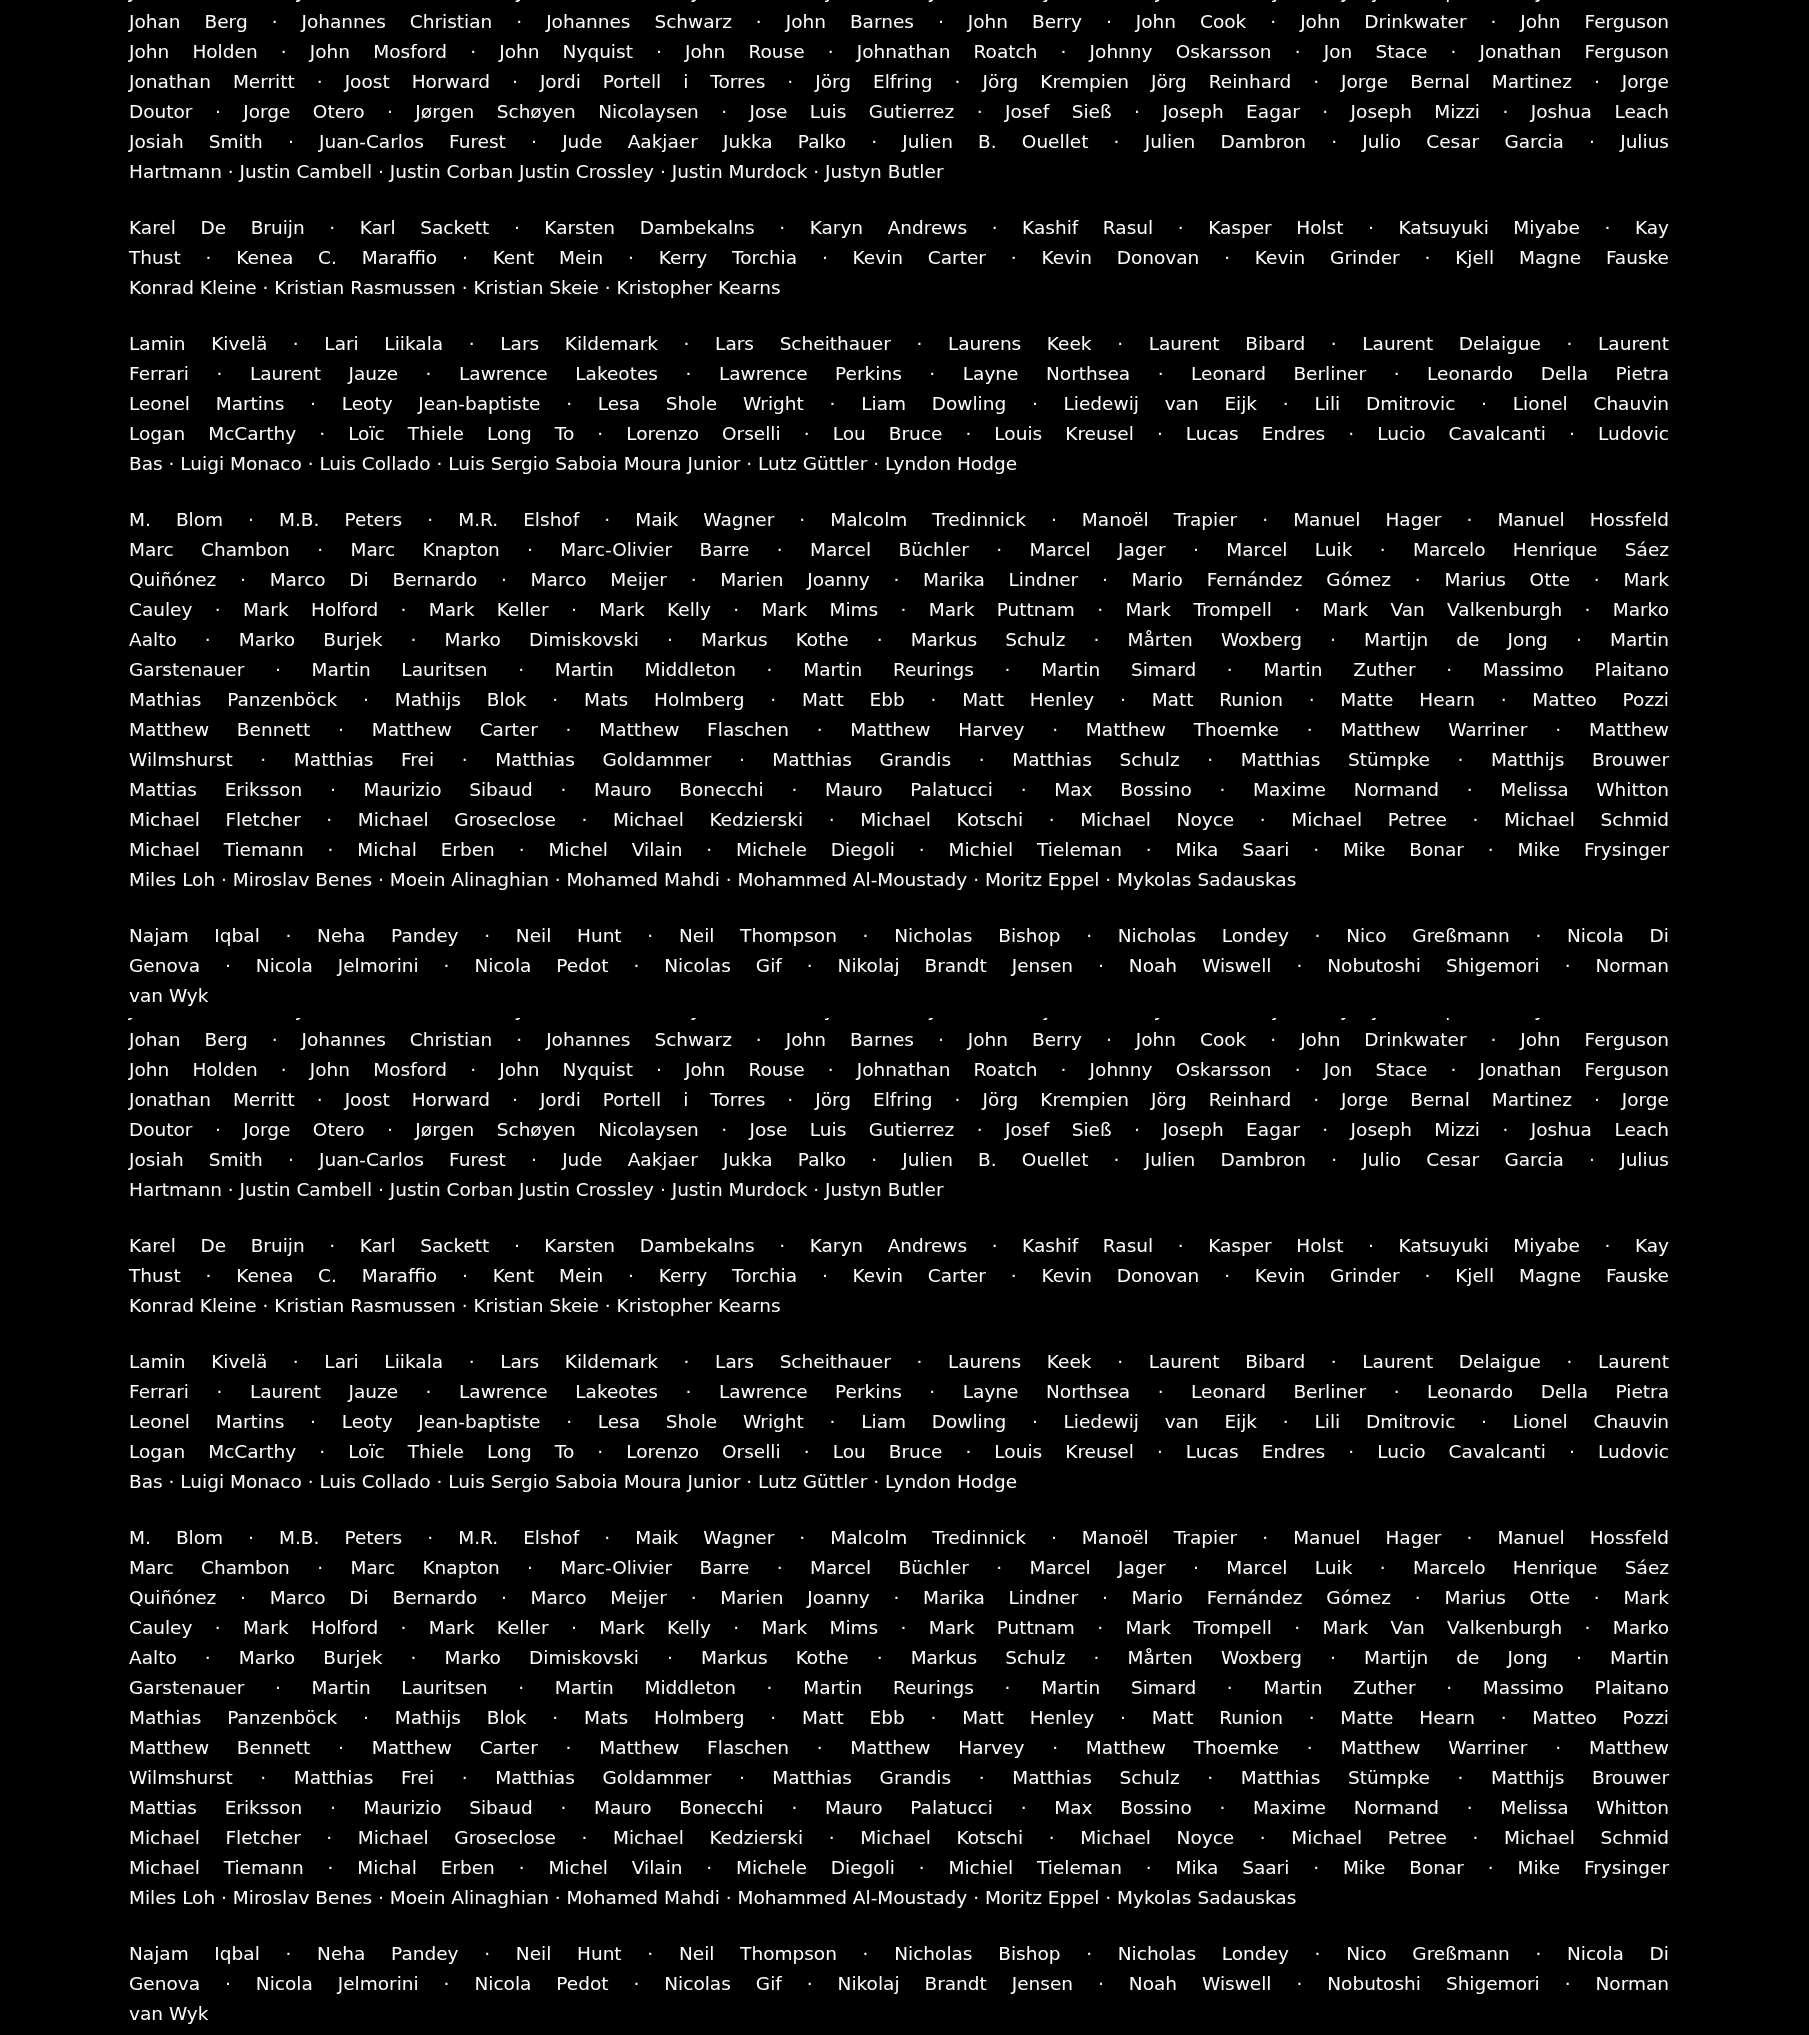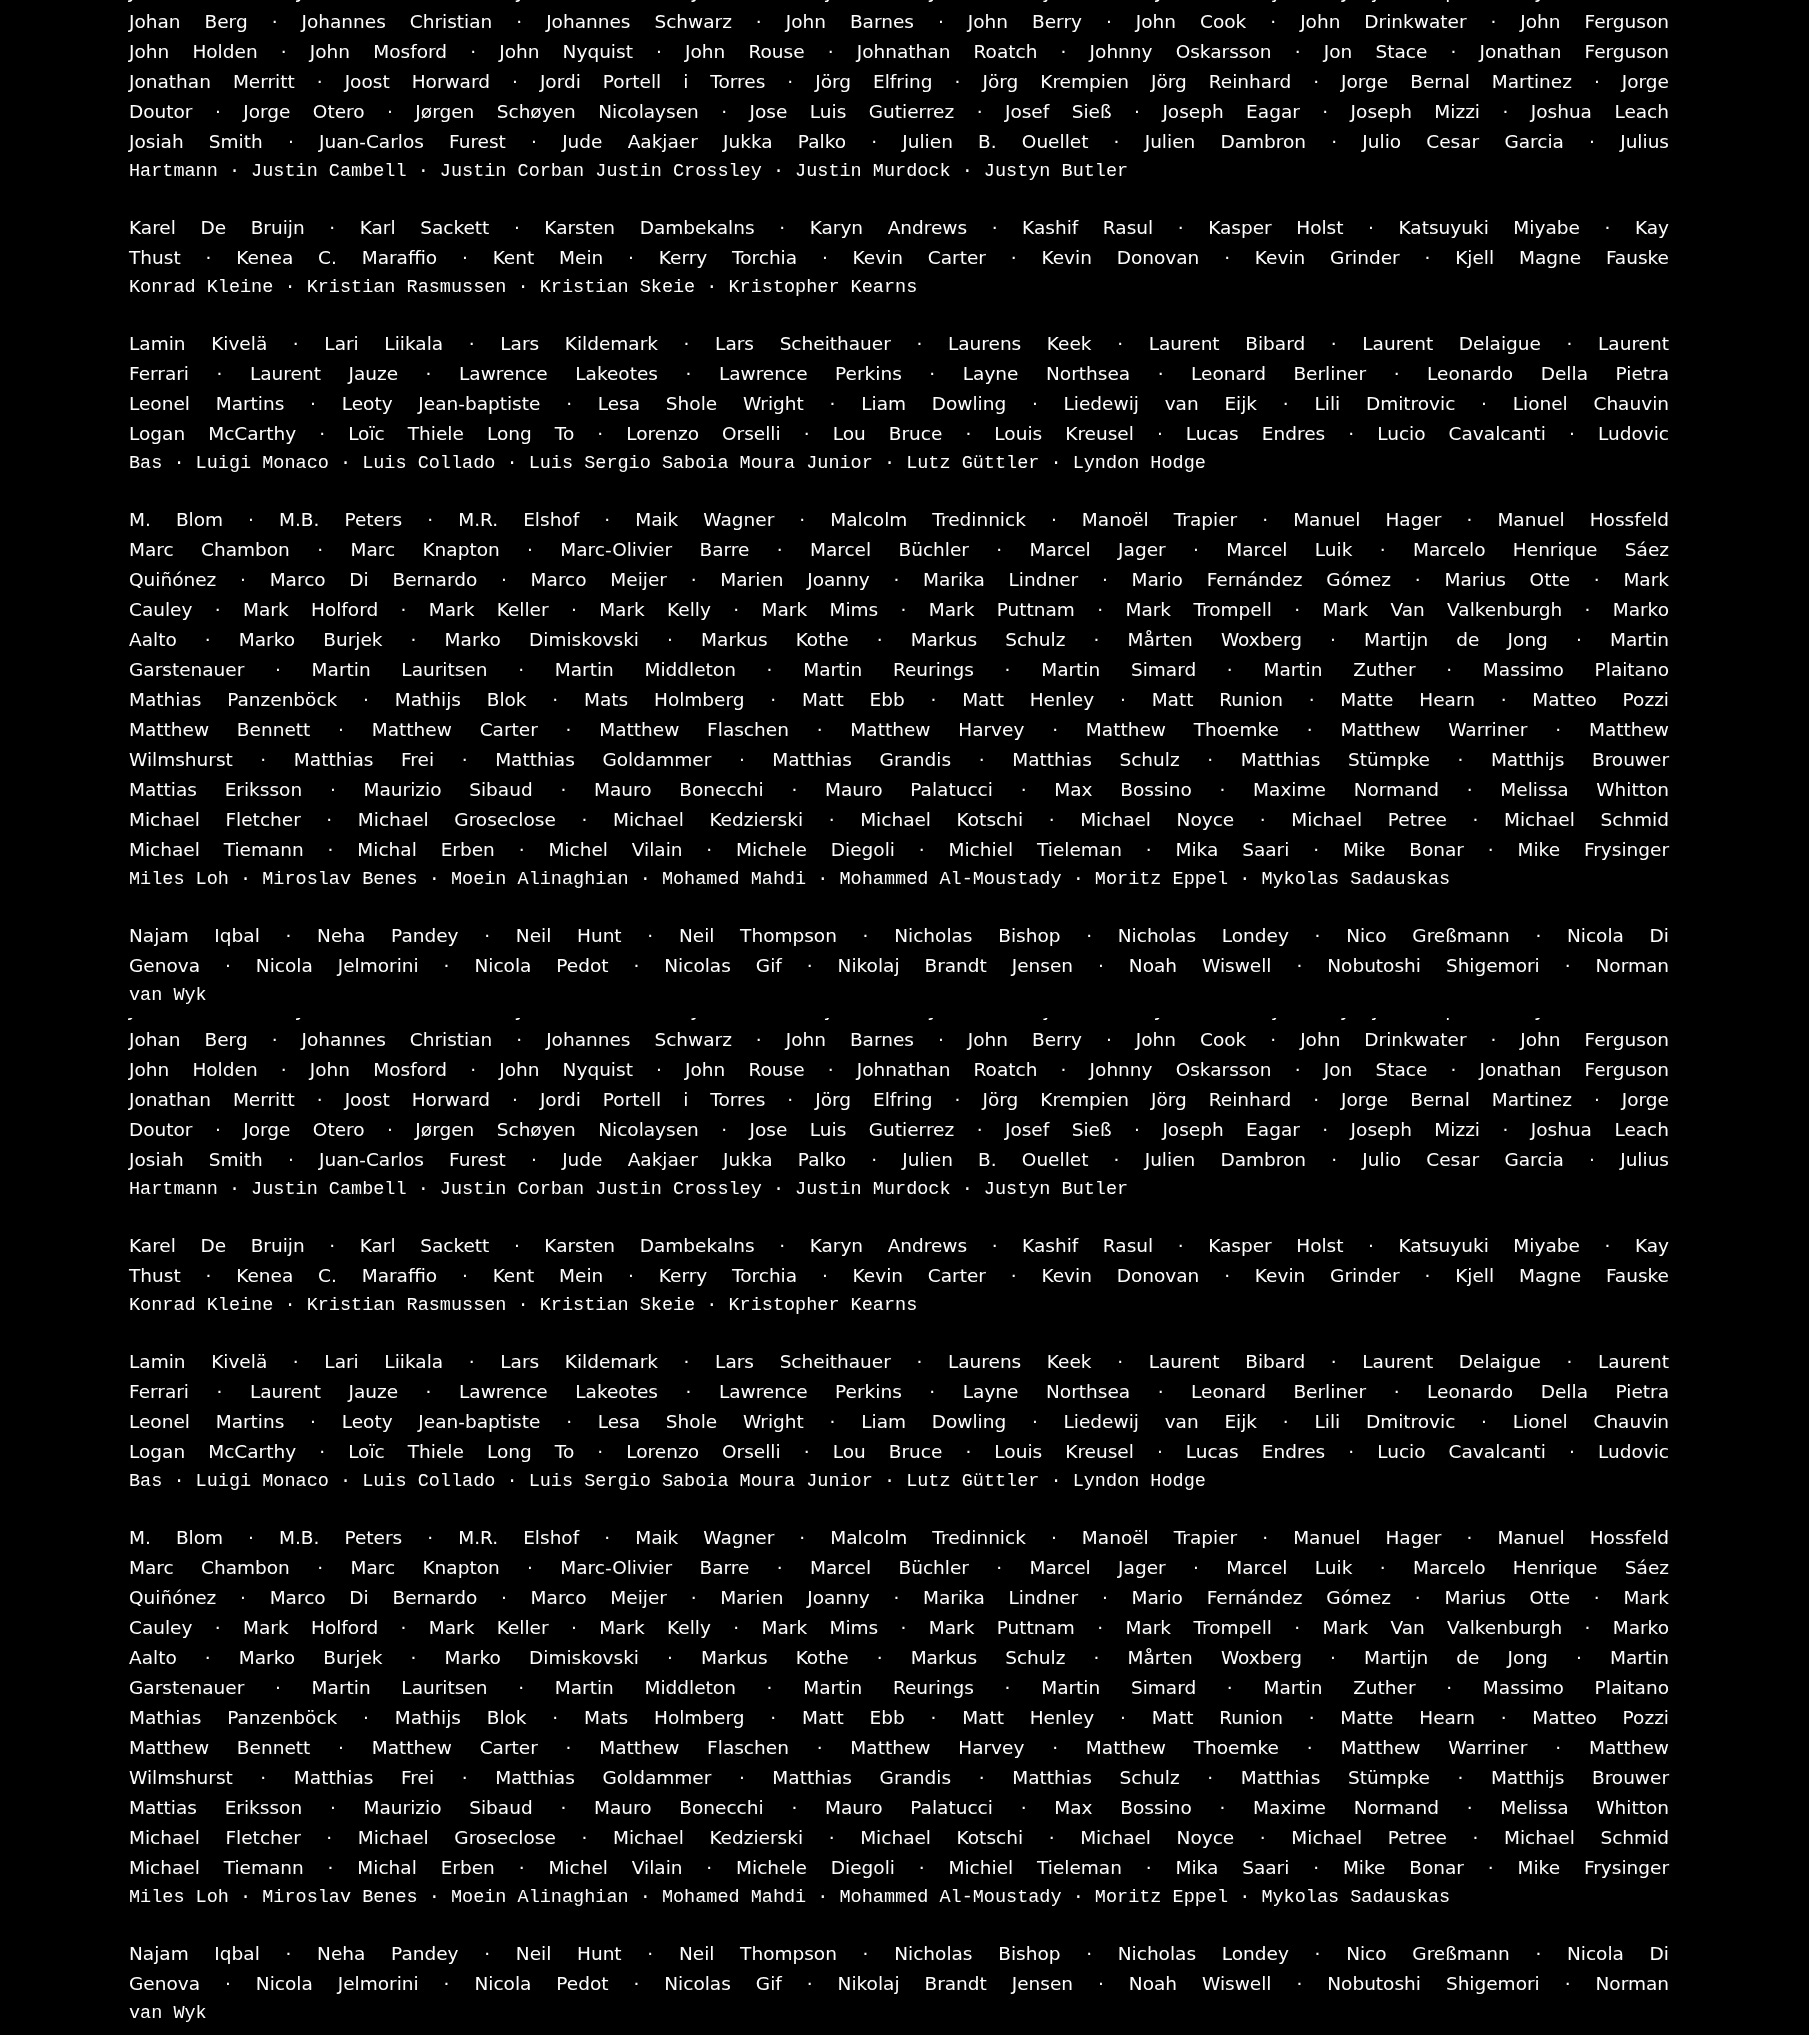--- a/index.html
+++ b/index.html
@@ -33,21 +33,20 @@
     line-height: 30px;
     height: 30px;
     color: #ffffff;
     text-align: justify;
     text-align-last: justify;
     overflow: visible;
   }
   .line.last {
     text-align: left;
     text-align-last: left;
-    font-family: Liberation Mono, monospace;
   }
 </style>
 </head>
 <body>
 
 <div id="screen" style="background: rgb(0, 0, 0);">
     <div class="tile">
       <div class="scroll">
         <div class="paragraph">
           <div class="line" style="color: rgb(255, 255, 255);">Jim Sloan · Jim W. Smith · Jim Hilden · Joachim Steyhan · Jochen Seyfried · Joel Murray · Joey Hooper · Johan Anker</div>

